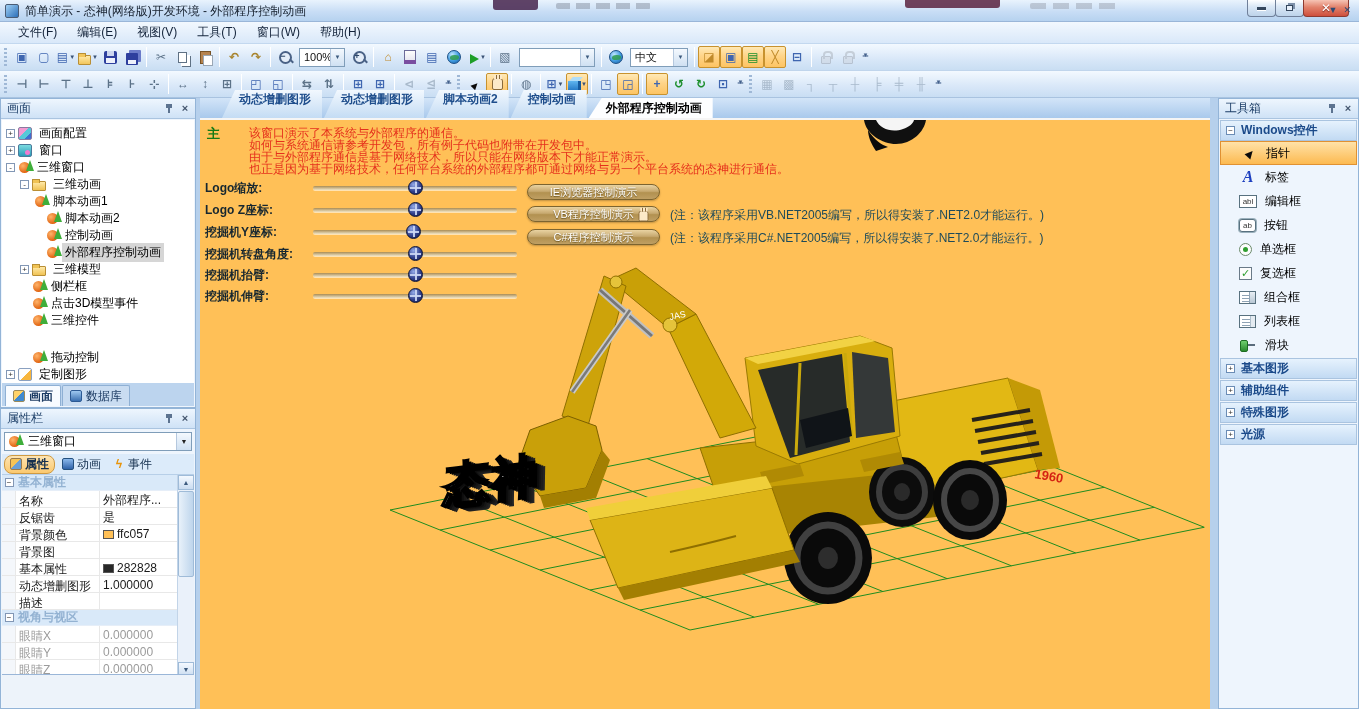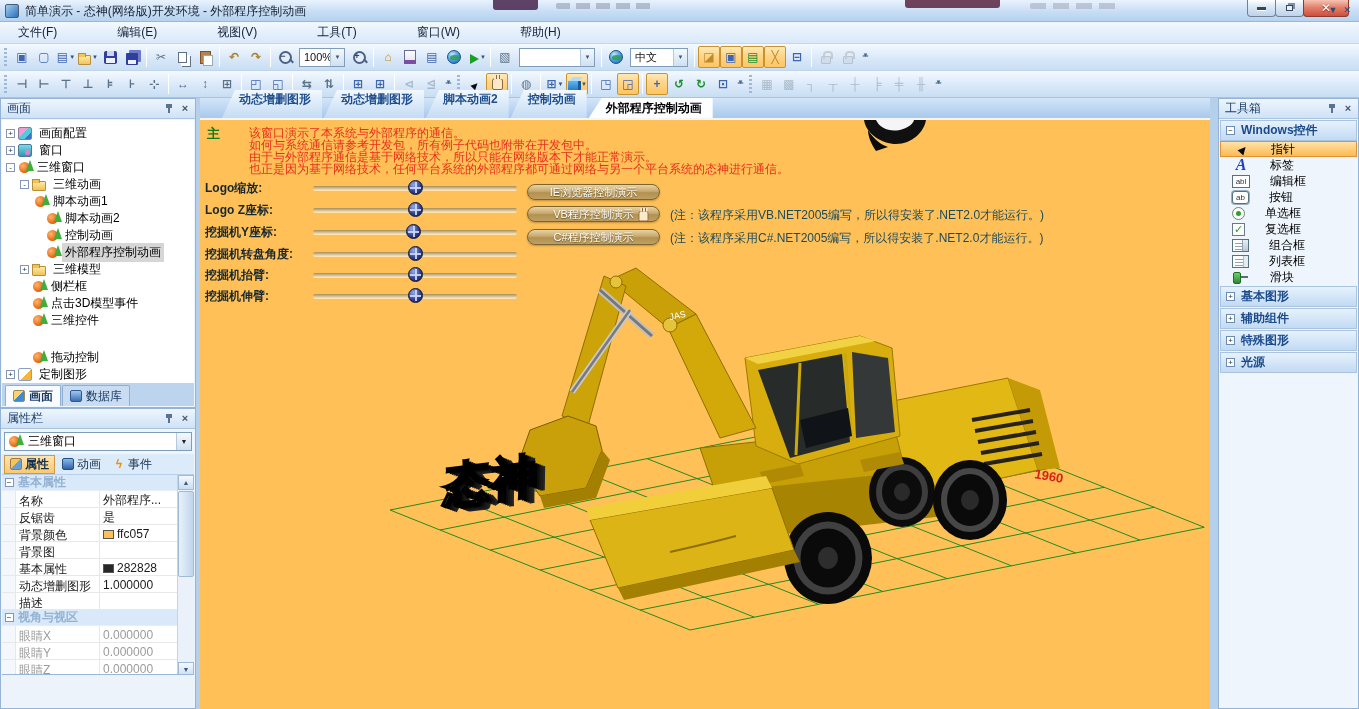--- a/index.html
+++ b/index.html
@@ -11,21 +11,21 @@
 #titlebar{position:absolute;left:0;top:0;width:1359px;height:22px;background:linear-gradient(#e9f3fd,#c8ddf5 55%,#b6d2ef);border-bottom:1px solid #9ab6d8;}
 #app-icon{position:absolute;left:5px;top:4px;width:14px;height:14px;border-radius:2px;background:linear-gradient(135deg,#9fd0f5,#2c6fb8);border:1px solid #4a5c74;}
 #win-title{position:absolute;left:25px;top:0;line-height:22px;color:#15202e;}
 .artifact{position:absolute;border-radius:0 0 3px 3px;}
 #win-controls{position:absolute;right:10px;top:0;display:flex;}
 .wbtn{width:29px;height:17px;margin-left:-1px;border:1px solid #70809a;border-top:none;border-radius:0 0 4px 4px;background:linear-gradient(#ffffff,#dbe8f6 40%,#bdd3ea);display:flex;align-items:center;justify-content:center;position:relative;}
 .wbtn .minbar{width:9px;height:3px;background:#35465c;box-shadow:0 1px 0 #fff;}
 .wbtn .rest{width:7px;height:6px;border:1px solid #35465c;background:#e8f0fa;box-shadow:2px -2px 0 -0px #7e90a8;}
 .wbtn.close{width:46px;background:linear-gradient(#f6c4b5,#e2826c 45%,#ce4f3c);border-color:#8e3a30;color:#fff;font-weight:bold;font-size:12px;text-shadow:0 1px 1px #7c2318;}
 
-#menubar{position:absolute;left:0;top:22px;width:1359px;height:22px;background:linear-gradient(#f2f8fe,#d9e8f9);border-bottom:1px solid #c3d8ef;display:flex;align-items:center;padding-left:8px;gap:40px;}
+#menubar{position:absolute;left:0;top:22px;width:1359px;height:22px;background:linear-gradient(#f2f8fe,#d9e8f9);border-bottom:1px solid #c3d8ef;display:flex;align-items:center;padding-left:8px;}
 .menu-item{padding:2px 10px;color:#13233a;cursor:default;}
 
 
 .toolbar{position:absolute;left:0;width:1359px;height:27px;background:linear-gradient(#f3f9ff,#d8e7f8 60%,#c9def3);display:flex;align-items:center;padding-left:2px;}
 #tb1{top:44px;border-bottom:1px solid #c0d5ec;}
 #tb2{top:71px;border-bottom:1px solid #a9c3e0;}
 .tbtn{width:22px;height:22px;border-radius:2px;display:flex;align-items:center;justify-content:center;position:relative;border:1px solid transparent;}
 .tbtn.on{background:linear-gradient(#ffe9b6,#ffd488 45%,#fdc463);border-color:#c8922e;}
 .tbtn.dis{opacity:.4;}
 .ico{font-size:12px;font-weight:bold;line-height:1;}
@@ -103,21 +103,21 @@
 .mini-ico{width:12px;height:12px;border-radius:2px;flex:none;}
 .mi-screen{background:linear-gradient(135deg,#ffd36a 50%,#3f8ad0 50%);border:1px solid #9a8a5a;}
 .mi-db{background:linear-gradient(#9ec8f0,#3a6fb0);border:1px solid #2c5a94;}
 
 
 #props-panel{left:0;top:408px;width:196px;height:301px;}
 #prop-combo{position:absolute;left:3px;right:3px;top:23px;height:19px;border:1px solid #7f9db9;background:#fff;display:flex;align-items:center;padding-left:3px;gap:4px;}
 #prop-combo .arr{margin-left:auto;width:15px;height:100%;display:flex;align-items:center;justify-content:center;font-size:7px;color:#222;background:linear-gradient(#f4f9fe,#cfe0f2);border-left:1px solid #b5c8de;}
 #prop-tabs{position:absolute;left:1px;top:45px;height:21px;right:1px;display:flex;align-items:center;gap:2px;padding-left:2px;background:#dcebfa;border-bottom:1px solid #b7cfe8;}
 .prtab{display:flex;align-items:center;gap:3px;padding:1px 5px;height:19px;color:#15304f;}
-.prtab.act{background:linear-gradient(#fde4b2,#fbc96f);border:1px solid #cf9a42;border-radius:0;font-weight:bold;}
+.prtab.act{background:linear-gradient(#fde4b2,#fbc96f);border:1px solid #cf9a42;border-radius:8px;font-weight:bold;}
 .mi-prop{background:linear-gradient(135deg,#f6c457 45%,#6aa0d8 45%);border:1px solid #9a7a4a;}
 .mi-anim{background:linear-gradient(#8ab8ec,#2f62a8);border:1px solid #24507e;}
 .mi-event{width:12px;text-align:center;color:#e8940a;font-weight:bold;font-size:12px;line-height:12px;}
 #prop-grid{position:absolute;left:1px;top:66px;width:177px;height:202px;background:#fff;border-bottom:1px solid #c6d8ec;}
 .pcat{height:16px;background:#d9e9f9;display:flex;align-items:center;border-bottom:1px solid #e6eef8;}
 .pcat .gut{width:14px;display:flex;justify-content:center;}
 .pcat .gbox{width:9px;height:9px;border:1px solid #8297b5;background:#fff;font-size:8px;line-height:7px;text-align:center;color:#333;}
 .pcat .cl{color:#93b2d2;font-weight:bold;padding-left:2px;}
 .prow{height:17px;display:flex;border-bottom:1px solid #e8e8e8;align-items:stretch;}
 .prow .gut{width:14px;border-right:1px solid #e8e8e8;background:#f4f7fb;}
@@ -148,21 +148,21 @@
 .cbtn{position:absolute;left:327px;width:133px;height:16px;border-radius:8px;border:1px solid #7c6430;background:linear-gradient(#e9d3a2,#c7a970 45%,#b29150 55%,#bf9f63);color:#fff;font-size:11px;text-align:center;line-height:14px;text-shadow:0 1px 1px rgba(95,75,25,.9);box-shadow:0 1px 2px rgba(0,0,0,.25);}
 .cbtn .art-hand{position:absolute;right:8px;top:1px;transform:scale(.9);}
 .cnote{position:absolute;left:470px;font-size:12px;white-space:nowrap;}
 #scene{position:absolute;left:0;top:0;}
 #logo3d{position:absolute;left:243px;top:330px;font-size:46px;font-weight:bold;color:#fff;letter-spacing:2px;transform:rotate(-7deg) skewX(-8deg);-webkit-text-stroke:2px #000;text-shadow:3px 2px 0 #000,5px 3px 0 #0d0d0d,7px 4px 0 #161616,9px 5px 0 #1d1d1d,11px 6px 0 #242424;}
 
 
 #toolbox{left:1218px;top:98px;width:141px;height:611px;}
 .tbx-ghead{height:21px;margin:1px 1px 0 1px;background:linear-gradient(#e6f2fd,#c2daf3);border:1px solid #aac4e0;display:flex;align-items:center;gap:6px;padding-left:5px;color:#1b4a8a;font-weight:bold;}
 .tbx-ghead .gbox{width:9px;height:9px;border:1px solid #6a8cb5;background:#fff;font-size:8px;line-height:7px;text-align:center;color:#333;font-weight:normal;}
-.tbx-item{height:16px;display:flex;align-items:center;margin:0 1px;padding-left:12px;gap:20px;color:#000;}
+.tbx-item{height:24px;display:flex;align-items:center;margin:0 1px;padding-left:19px;gap:8px;color:#000;}
 .tbx-item.sel{background:linear-gradient(#ffe2a8,#fcba51);border:1px solid #e09132;}
 .tbxi{width:18px;height:16px;position:relative;flex:none;display:flex;align-items:center;justify-content:center;}
 .tbxi-pointer::before{content:"►";font-size:13px;color:#0a0a0a;transform:rotate(-48deg);display:block;}
 .tbxi-label::before{content:"A";font-family:"Liberation Serif","DejaVu Serif",serif;font-style:italic;font-weight:bold;font-size:16px;color:#1d3fbf;}
 .tbxi-edit{border:1px solid #58717f;background:#fff;width:18px;height:13px;font-size:8px;color:#333;}
 .tbxi-edit::before{content:"abl";}
 .tbxi-button{border:1px solid #58717f;box-shadow:0 0 0 1px #9ab0bc;border-radius:3px;background:#fff;width:17px;height:13px;font-size:8px;color:#333;}
 .tbxi-button::before{content:"ab";}
 .tbxi-radio{width:13px;height:13px;border:1px solid #6a8a6a;border-radius:50%;background:#fdfdfd;}
 .tbxi-radio::before{content:"";position:absolute;left:50%;top:50%;width:5px;height:5px;margin:-2.5px;border-radius:50%;background:#2f9e2f;}

